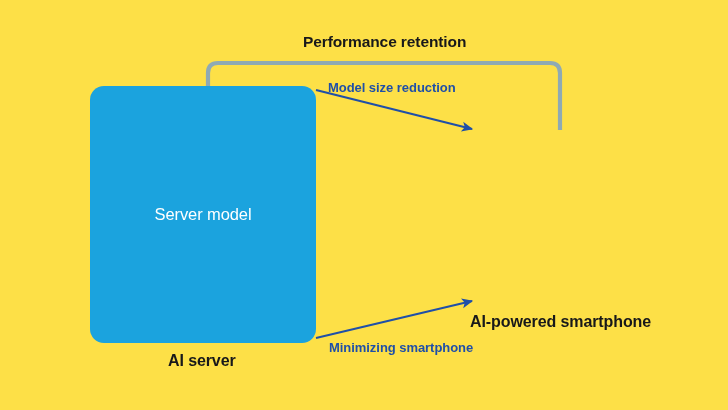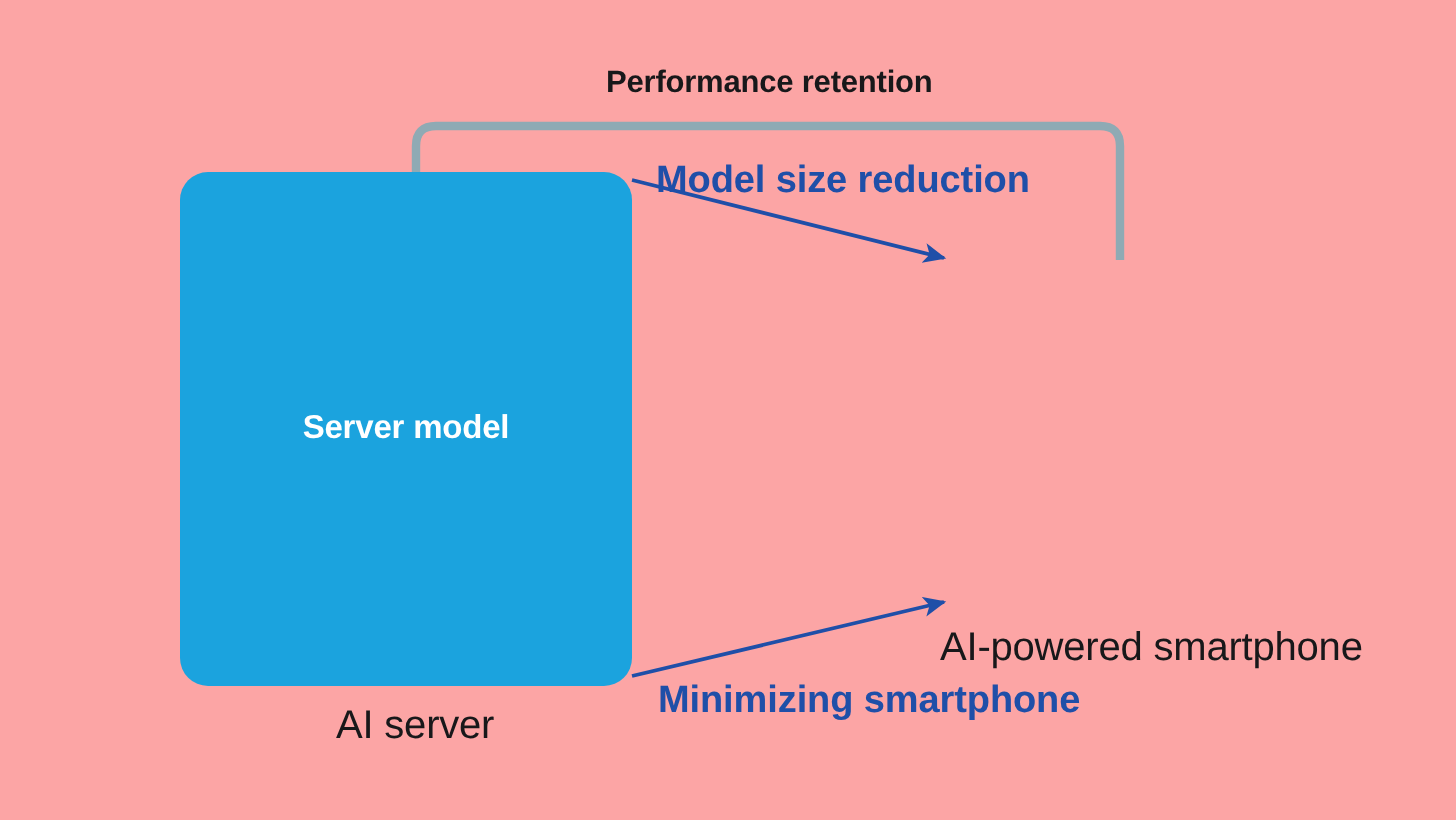--- a/index.html
+++ b/index.html
@@ -8,21 +8,21 @@
     background: #ffffff;
   }
   body {
     font-family: "Liberation Sans", sans-serif;
     -webkit-font-smoothing: antialiased;
   }
   #diagram-canvas {
     position: relative;
     width: 728px;
     height: 410px;
-    background: #fca5a5;
+    background: #fde047;
     overflow: hidden;
   }
   #diagram-svg {
     position: absolute;
     left: 0;
     top: 0;
     width: 728px;
     height: 410px;
   }
   .node-box {
@@ -43,30 +43,30 @@
   #on-device-model-box {
     left: 476px;
     top: 128px;
     width: 164px;
     height: 177px;
     background: #23396E;
   }
   .node-label {
     color: #ffffff;
     font-size: 16.5px;
-    font-weight: 700;
+    font-weight: 400;
     letter-spacing: -0.1px;
     white-space: nowrap;
     user-select: none;
   }
   .caption {
     position: absolute;
     color: #18181a;
-    font-size: 20px;
-    font-weight: 400;
+    font-size: 16px;
+    font-weight: 700;
     letter-spacing: -0.1px;
     white-space: nowrap;
   }
   #ai-server-caption {
     left: 168px;
     top: 352px;
   }
   #ai-smartphone-caption {
     left: 470px;
     top: 313px;
@@ -77,21 +77,21 @@
     top: 33px;
     color: #18181a;
     font-size: 15.5px;
     font-weight: 600;
     letter-spacing: -0.1px;
     white-space: nowrap;
   }
   .edge-label {
     position: absolute;
     color: #1F4FA8;
-    font-size: 19px;
+    font-size: 13px;
     font-weight: 600;
     letter-spacing: -0.05px;
     white-space: nowrap;
     text-align: center;
   }
   #model-size-reduction-label {
     left: 328px;
     top: 80px;
   }
   #minimizing-computation-label {

